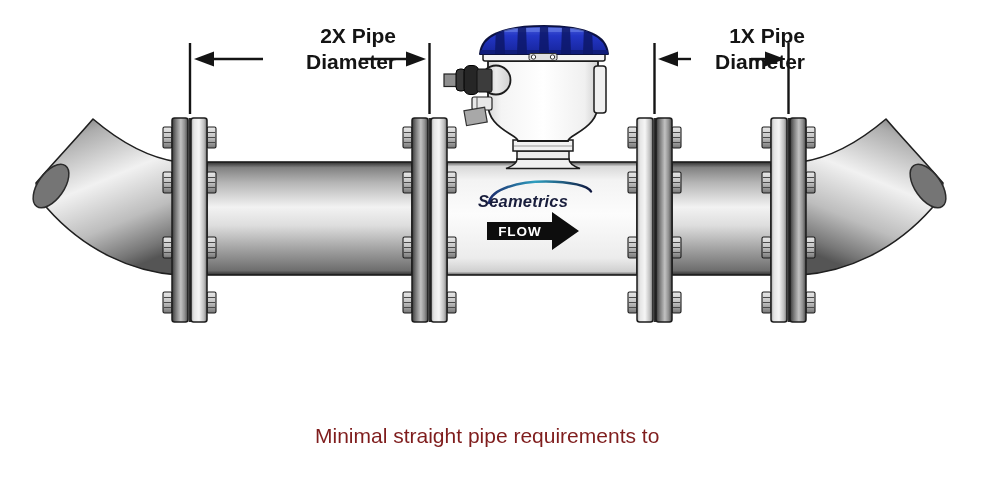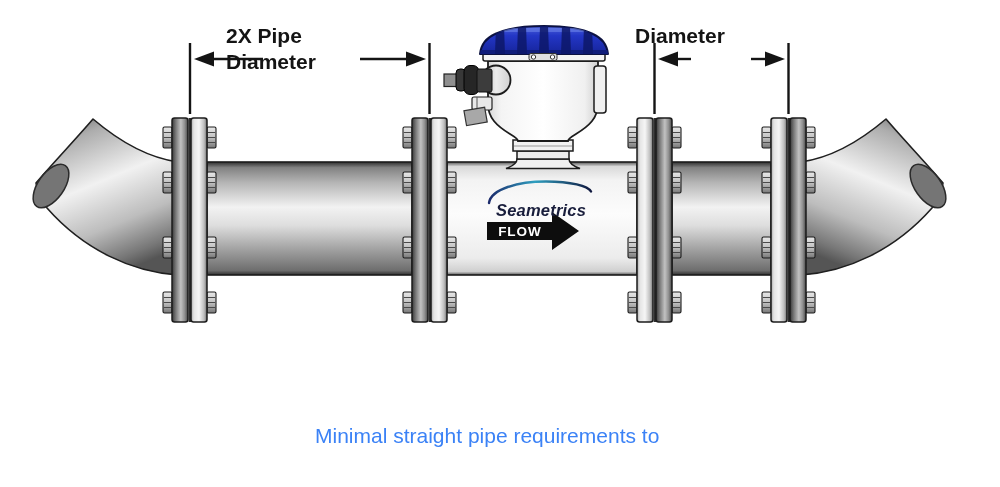--- a/index.html
+++ b/index.html
@@ -2,40 +2,39 @@
 <html><head>
 <meta charset="utf-8">
 <style>
   html,body{margin:0;padding:0;background:#ffffff;}
   #stage{
     position:relative;width:1000px;height:487px;background:#ffffff;overflow:hidden;
     font-family:"Liberation Sans", sans-serif;
   }
   #diagram-svg{position:absolute;left:0;top:0;}
   .dim-label{
-    position:absolute;top:23px;width:170px;text-align:left;
+    position:absolute;top:23px;width:170px;text-align:right;
     font-size:21px;font-weight:bold;line-height:26px;color:#141414;
     letter-spacing:0px;
   }
   #dim-label-left{left:226px;}
   #dim-label-right{left:635px;}
   #flow-text{
     position:absolute;left:489px;top:223px;width:62px;height:29px;
     color:#ffffff;font-size:13.5px;font-weight:bold;letter-spacing:1px;
     text-align:center;line-height:17px;
   }
   #brand-text{
-    position:absolute;left:496px;top:192px;width:100px;
+    position:absolute;left:478px;top:192px;width:100px;
     color:#191e3c;font-size:16.5px;font-weight:bold;font-style:italic;
     letter-spacing:0.2px;
-    margin-top:9px;
   }
   #caption{
     position:absolute;left:315px;top:424px;width:420px;
-    font-size:21px;line-height:24.5px;color:#3b82f6;
+    font-size:21px;line-height:24.5px;color:#7f1d1d;
   }
 </style>
 </head>
 <body>
 
 <div id="stage">
 
   <svg id="diagram-svg" width="1000" height="487" viewBox="0 0 1000 487" xmlns="http://www.w3.org/2000/svg">
     <defs>
       <linearGradient id="pipeGrad" gradientUnits="userSpaceOnUse" x1="0" y1="162" x2="0" y2="275">
@@ -235,20 +234,21 @@
 
     <polygon points="487,222 552,222 552,212 579,231 552,250 552,240 487,240" fill="#0d0d0d"></polygon>
   </svg>
 
   <div id="dim-label-left" class="dim-label">
     <div>2X Pipe</div>
     <div>Diameter</div>
   </div>
 
   <div id="dim-label-right" class="dim-label">
+    <div>1X Pipe</div>
     <div>Diameter</div>
   </div>
 
   <div id="brand-text">Seametrics</div>
 
   <div id="flow-text">FLOW</div>
 
   <div id="caption">
     <div>Minimal straight pipe requirements to</div>
   </div>

